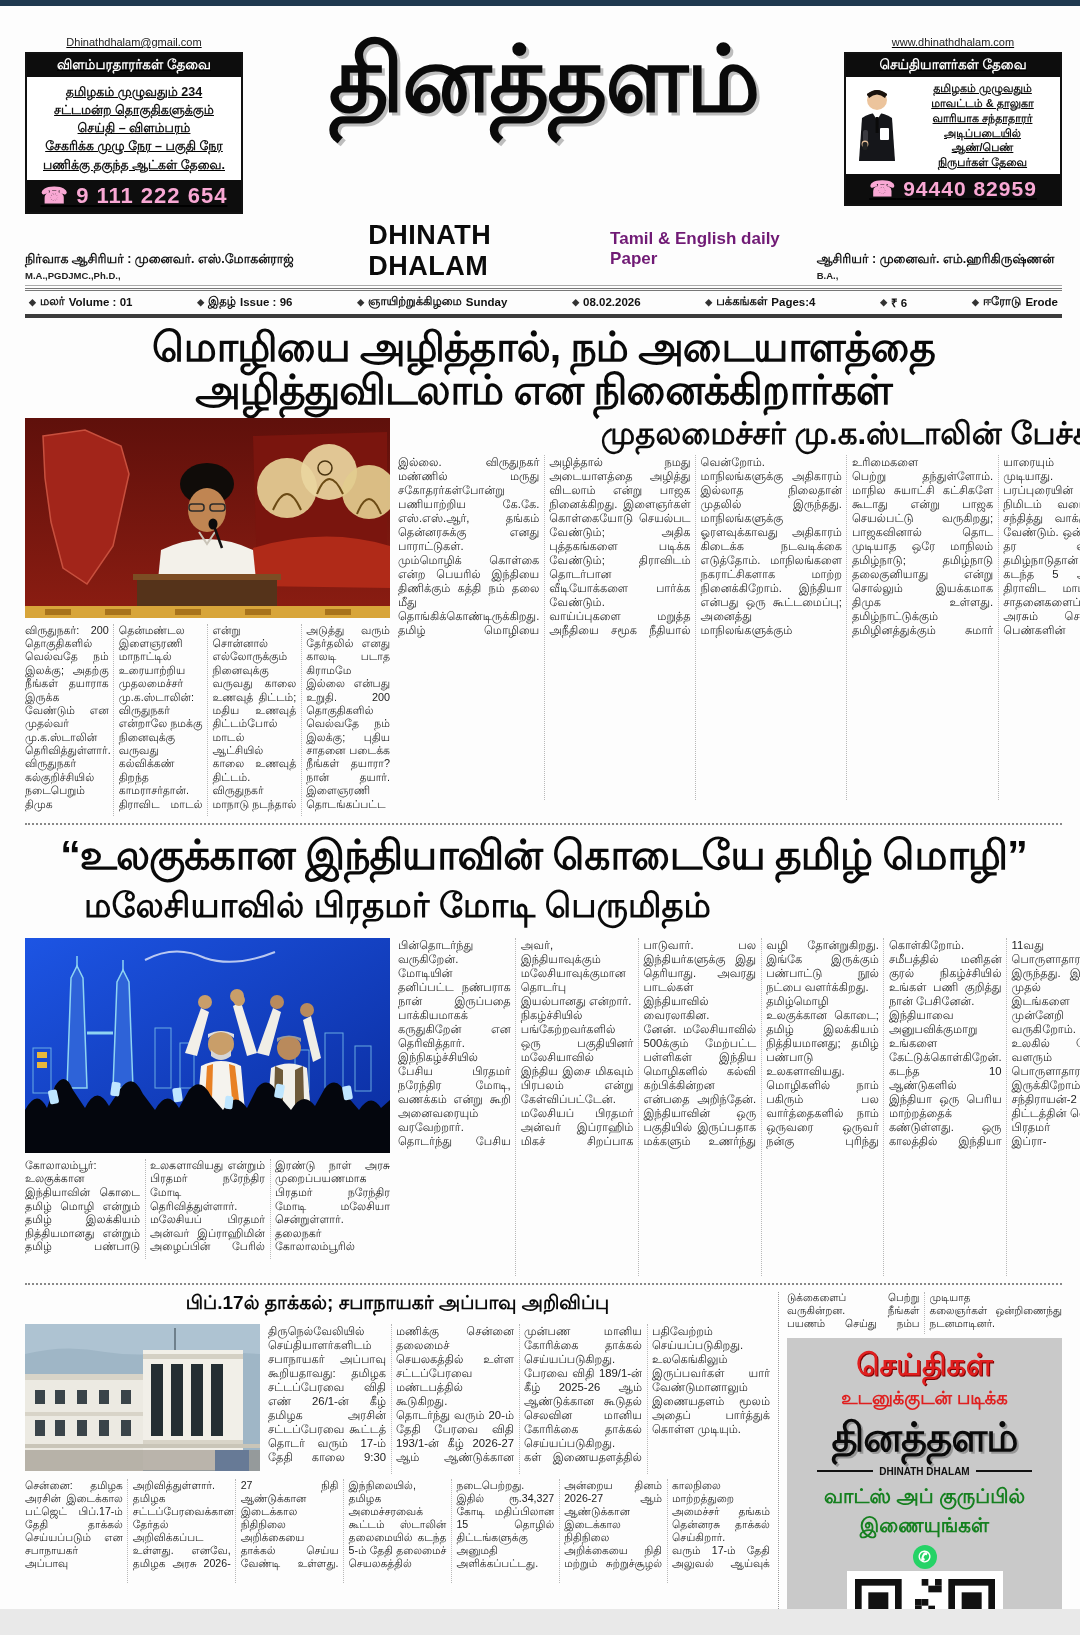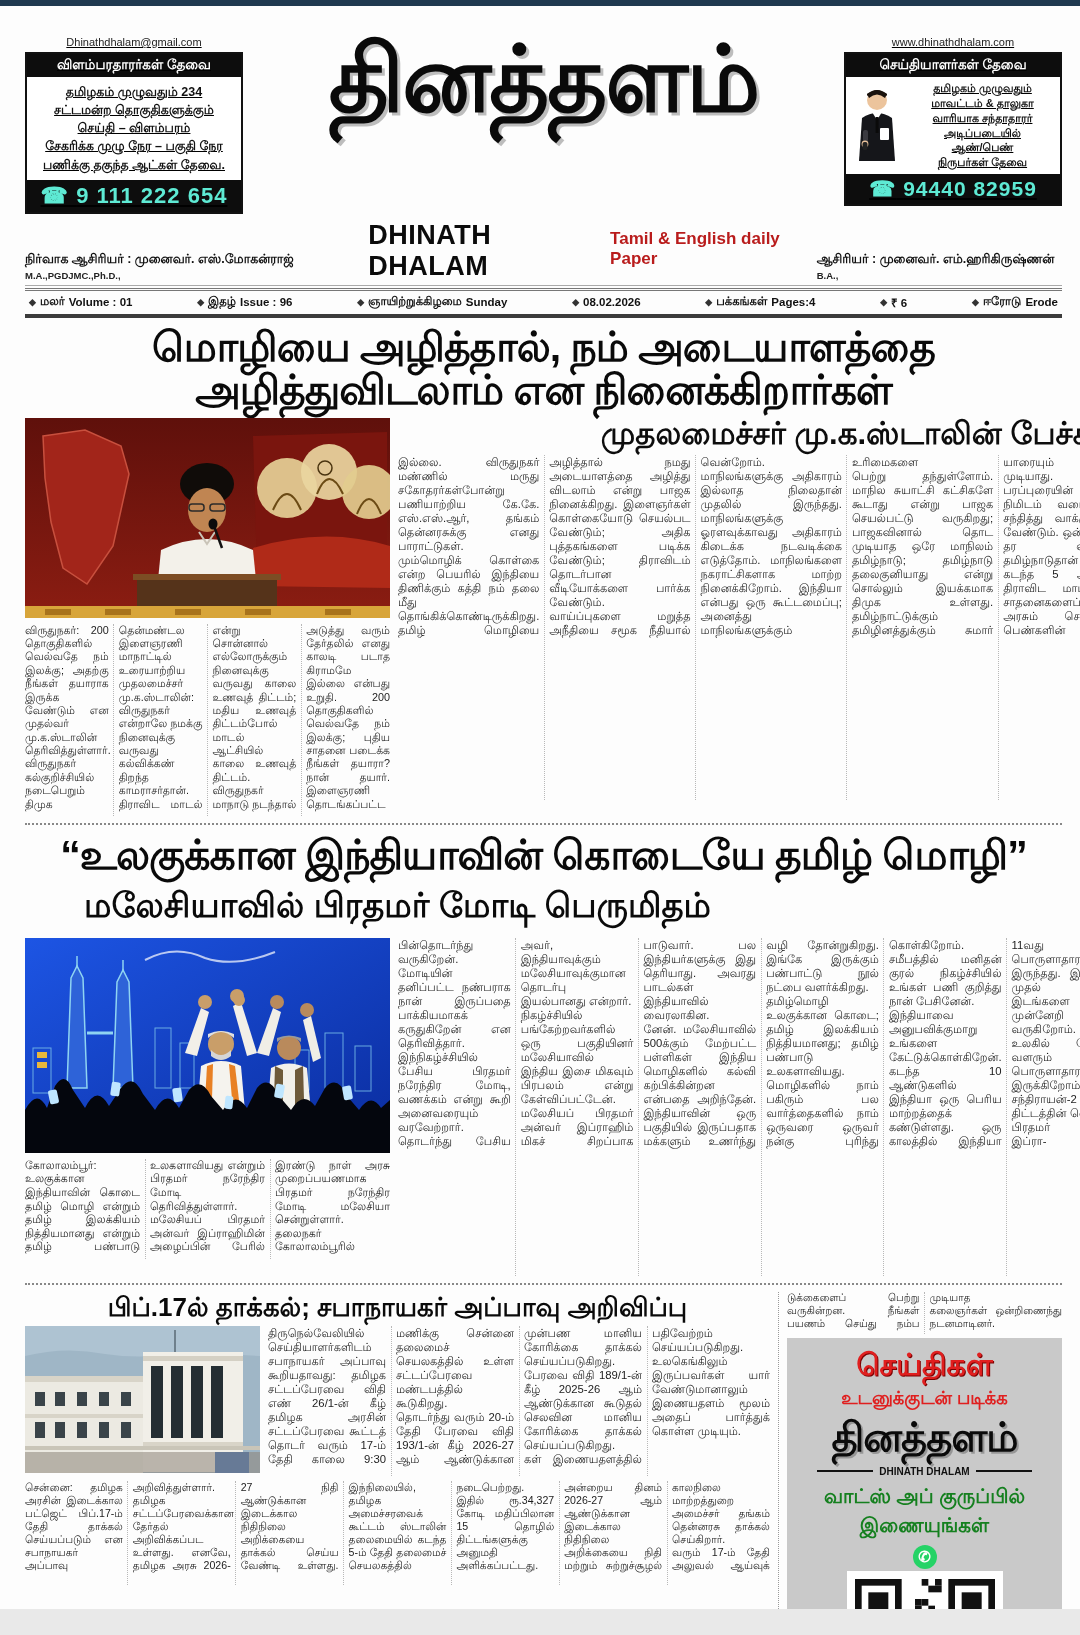--- a/index.html
+++ b/index.html
@@ -9,44 +9,44 @@
   .content { padding:0 18px 0 25px; }
 
   
   .header { display:flex; gap:10px; margin-top:30px; align-items:flex-start; }
   .hcol { width:218px; flex:0 0 218px;text-decoration:underline; }
   .hcenter { flex:1; text-align:center; }
   .tiny-link { font-size:11px; text-align:center; color:#222; margin-bottom:4px; font-weight:500; }
   .adbox { border:2px solid #111; background:#fff; }
   .adbox .adtitle { background:#0d0d0d; color:#fff; text-align:center; font-size:13.5px; font-weight:800; padding:3px 2px; }
   .adbox .adbody { font-size:12.5px; font-weight:700; text-align:center; line-height:1.45; padding:6px 3px; white-space:pre-line; color:#111; }
-  .adbox .adphone { background:#0d0d0d; color:#5eead4; text-align:center; font-size:22px; font-weight:900; padding:3px 0; letter-spacing:1px; }
+  .adbox .adphone { background:#0d0d0d; color:#f9a8d4; text-align:center; font-size:22px; font-weight:900; padding:3px 0; letter-spacing:1px; }
   .adbox.right .adphone { font-size:21px; }
   .ad-flex { display:flex; align-items:center; gap:3px; padding:4px 3px; }
   .ad-flex .adbody { padding:0; font-size:11px; line-height:1.35; flex:1; }
   .masthead-title { font-size:92px; font-weight:900; line-height:0.95; color:#0a0a0a; letter-spacing:-2px; text-shadow:3px 3px 0 rgba(0,0,0,0.25); font-family:"DejaVu Sans", sans-serif; }
   .masthead-row { display:flex; justify-content:space-between; align-items:flex-end; font-size:10.5px; color:#222; margin:4px 18px 0 18px; font-weight:500; }
   
   .editors { display:flex; justify-content:space-between; align-items:flex-end; margin-top:6px; border-bottom:1px solid #aaa; padding-bottom:3px; }
   .ed-side { font-size:12.5px; font-weight:700; color:#111; }
   .ed-qual { font-size:9.5px; font-weight:700; color:#222; }
   .ed-center { display:flex; align-items:baseline; gap:8px; }
   .ed-paper { font-size:27px; font-weight:900; letter-spacing:0.5px; color:#0b0b0b; }
-  .ed-paper-sub { font-size:17px; font-weight:700; color:#b91c1c; }
+  .ed-paper-sub { font-size:17px; font-weight:700; color:#701a75; }
   
   .infobar { display:flex; justify-content:space-between; align-items:center; border-top:3px double #777; border-bottom:4px solid #3c3c3c; padding:4px 4px; margin-top:2px; }
   .ib-item { font-size:11.5px; font-weight:700; color:#111; display:flex; align-items:center; gap:4px; }
   .ib-bullet { font-size:9px; color:#333; }
   
   .headline1 { font-size:41px; font-weight:900; text-align:center; color:#0a0a0a; letter-spacing:-1px; margin:8px 0 6px 0; line-height:1.05; }
   .subhead1 { font-size:31px; font-weight:900; text-align:center; color:#0d0d0d; margin-bottom:6px; line-height:1.0; }
   .headline2 { font-size:41px; font-weight:900; text-align:center; color:#0a0a0a; margin:6px 0 2px 0; letter-spacing:-1px; }
   .subhead2 { width:745px; font-size:34px; font-weight:900; text-align:center; color:#0a0a0a; margin:2px 0 8px 0; }
   .headline3 { font-size:35px; font-weight:900; text-align:center; color:#0a0a0a; margin:6px 0 2px 0; }
-  .subhead3 { font-size:26px; font-weight:900; text-align:center; color:#0a0a0a; }
+  .subhead3 { font-size:19px; font-weight:900; text-align:center; color:#0a0a0a; margin-bottom:8px; }
   
   .cols { column-gap:10px; column-rule:1px dotted #b8b8b8; text-align:justify; white-space:pre-line; font-size:11.3px; line-height:1.24; color:#1c1c1c; font-weight:500; overflow:hidden; }
   .a1-grid { display:grid; grid-template-columns:365px 1fr; gap:8px; }
   .a1-right { column-count:6; height:345px; }
   .a1-below { column-count:4; height:192px; font-size:10.8px; margin-top:6px; }
   .a2-grid { display:grid; grid-template-columns:365px 1fr; gap:8px; }
   .a2-right { column-count:6; height:338px; }
   .a2-below { column-count:3; height:100px; font-size:11px; margin-top:6px; }
   .a3-grid { display:grid; grid-template-columns:235px 1fr; gap:8px; }
   .a3-right { column-count:4; height:150px; }

